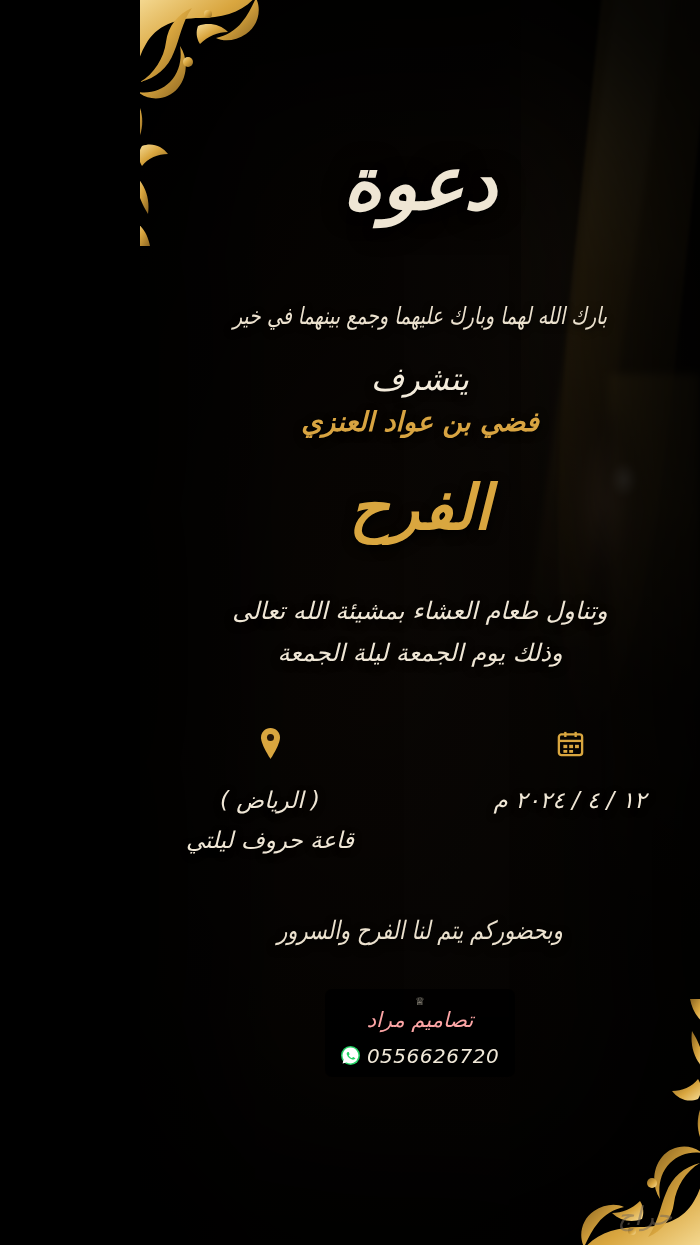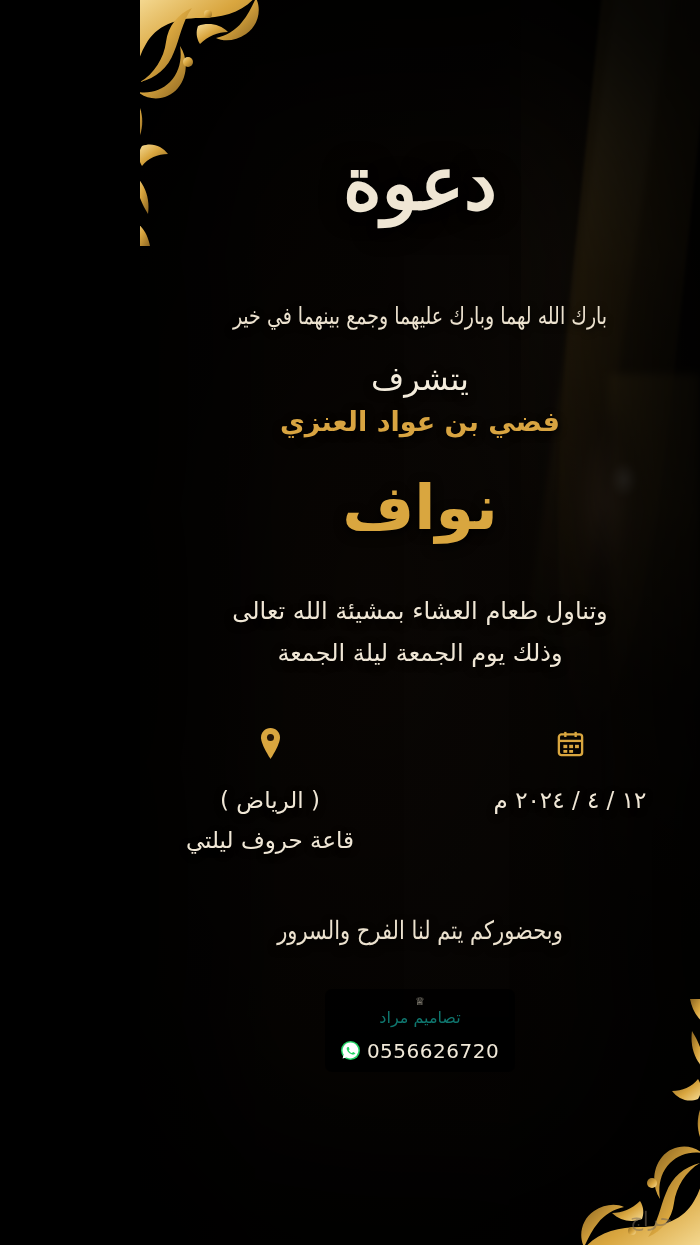--- a/index.html
+++ b/index.html
@@ -9,20 +9,21 @@
   }
   body {
     font-family: "DejaVu Sans", "Liberation Sans", sans-serif;
   }
   .card {
     position: relative;
     width: 560px;
     height: 1245px;
     overflow: hidden;
     background: #120b07;
+    font-style: italic;
   }
 
   
   .bg-base {
     position: absolute;
     inset: 0;
     background:
       radial-gradient(ellipse 60% 40% at 78% 22%, rgba(120, 96, 56, 0.45), rgba(0,0,0,0) 60%),
       radial-gradient(ellipse 50% 55% at 20% 60%, rgba(60, 42, 26, 0.5), rgba(0,0,0,0) 65%),
       linear-gradient(180deg, #1a120b 0%, #19110a 35%, #140e08 65%, #0d0805 100%);
@@ -237,22 +238,22 @@
     align-items: center;
     min-width: 150px;
   }
   .badge-crown {
     font-size: 11px;
     color: #cfc6b4;
     line-height: 1;
     margin-bottom: 1px;
   }
   .badge-name {
-    font-size: 16px;
-    color: #0f766e;
+    font-size: 21px;
+    color: #fca5a5;
   }
   .badge-phone-row {
     display: flex;
     align-items: center;
     gap: 7px;
     margin-top: 12px;
     direction: ltr;
   }
   .wa-icon {
     width: 19px;
@@ -268,21 +269,21 @@
     font-size: 20px;
     color: #f0e8d8;
     letter-spacing: 0.5px;
   }
 
   .watermark {
     position: absolute;
     right: 28px;
     bottom: 14px;
     font-family: "DejaVu Serif", "Liberation Serif", serif;
-    font-size: 20px;
+    font-size: 26px;
     color: rgba(120, 108, 92, 0.55);
     letter-spacing: 2px;
   }
 </style>
 </head>
 <body>
 
 <div class="card">
 
   <div class="bg-base"></div>
@@ -350,21 +351,21 @@
 
     <div class="calligraphy-title">دعوة</div>
 
     <div class="blessing">بارك الله لهما وبارك عليهما وجمع بينهما في خير</div>
 
     <div class="honor">يتشرف</div>
 
     <div class="father">فضي بن عواد العنزي</div>
 
 
-    <div class="groom">نواف</div>
+    <div class="groom">الفرح</div>
 
     <div class="dinner">
       <div>وتناول طعام العشاء بمشيئة الله تعالى</div>
       <div>وذلك يوم الجمعة ليلة الجمعة</div>
     </div>
 
     <div class="details">
 
       <div class="detail-col">
         <div class="detail-icon">

